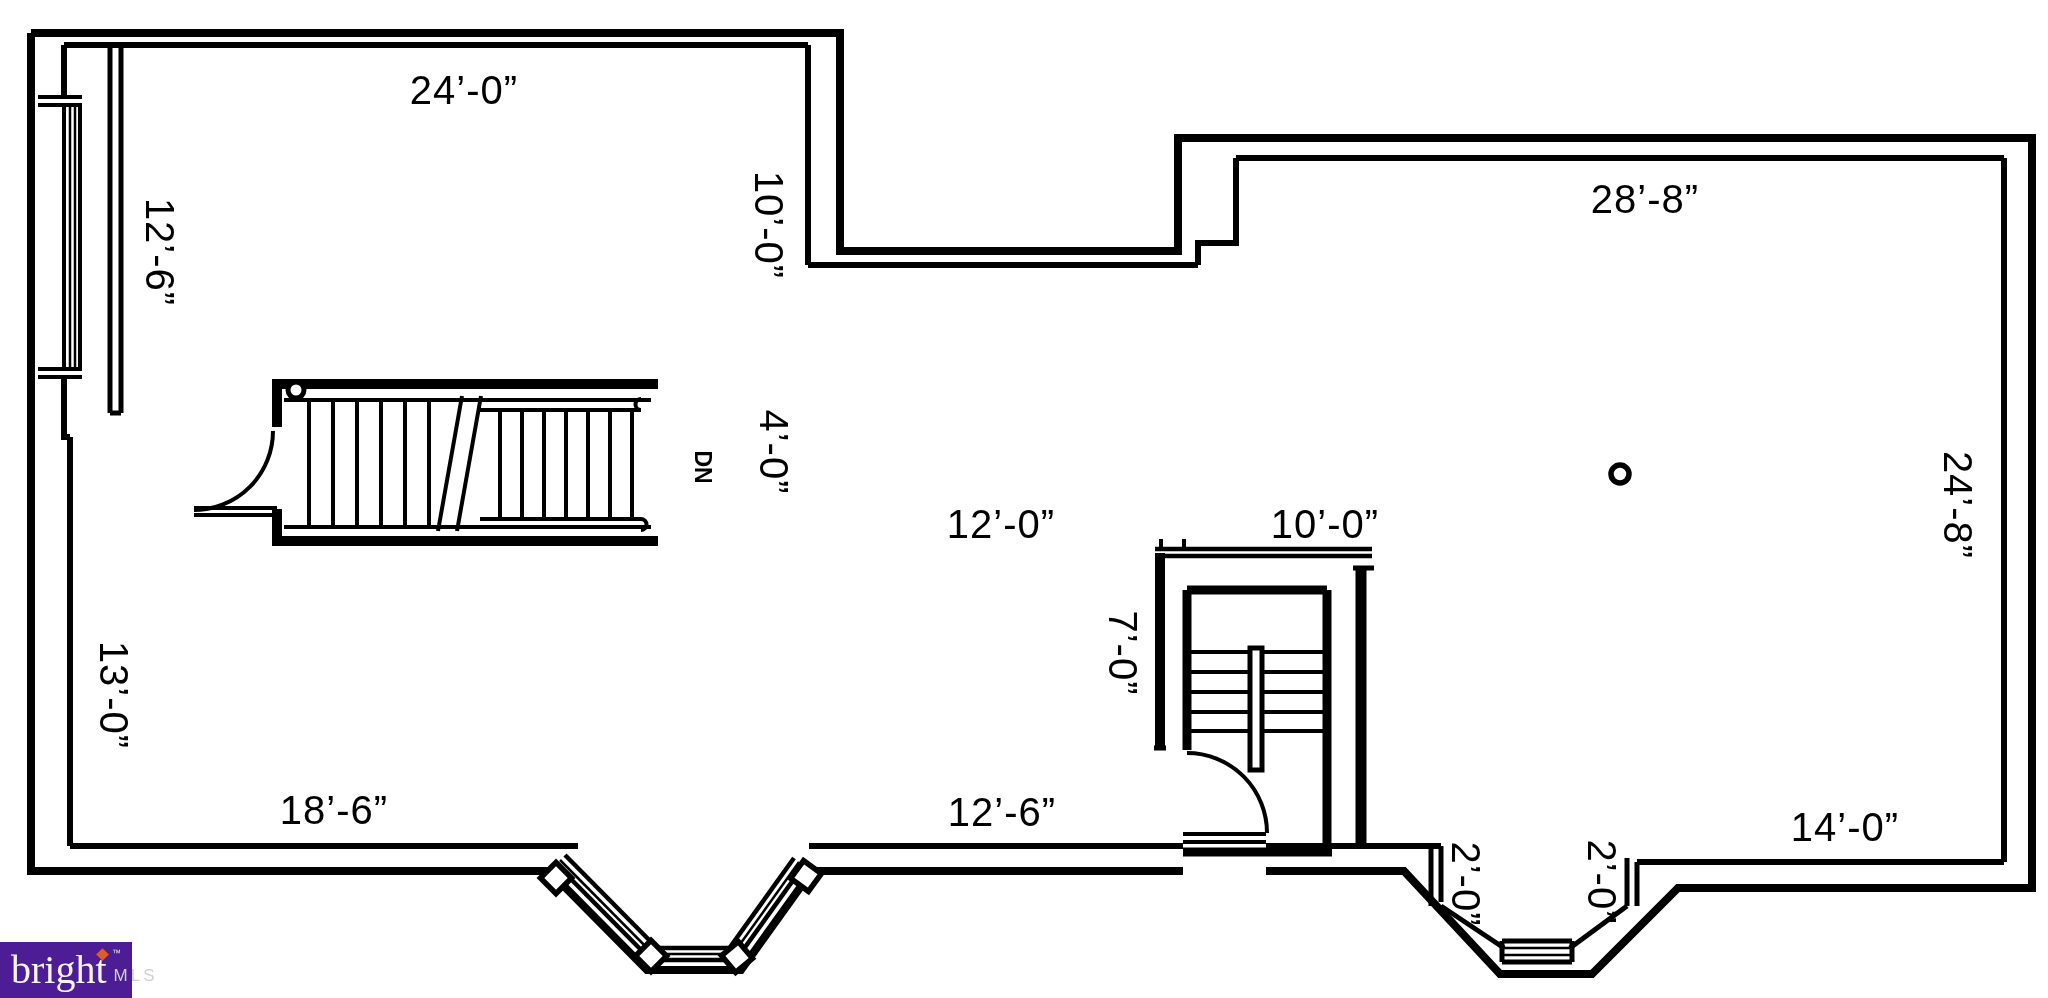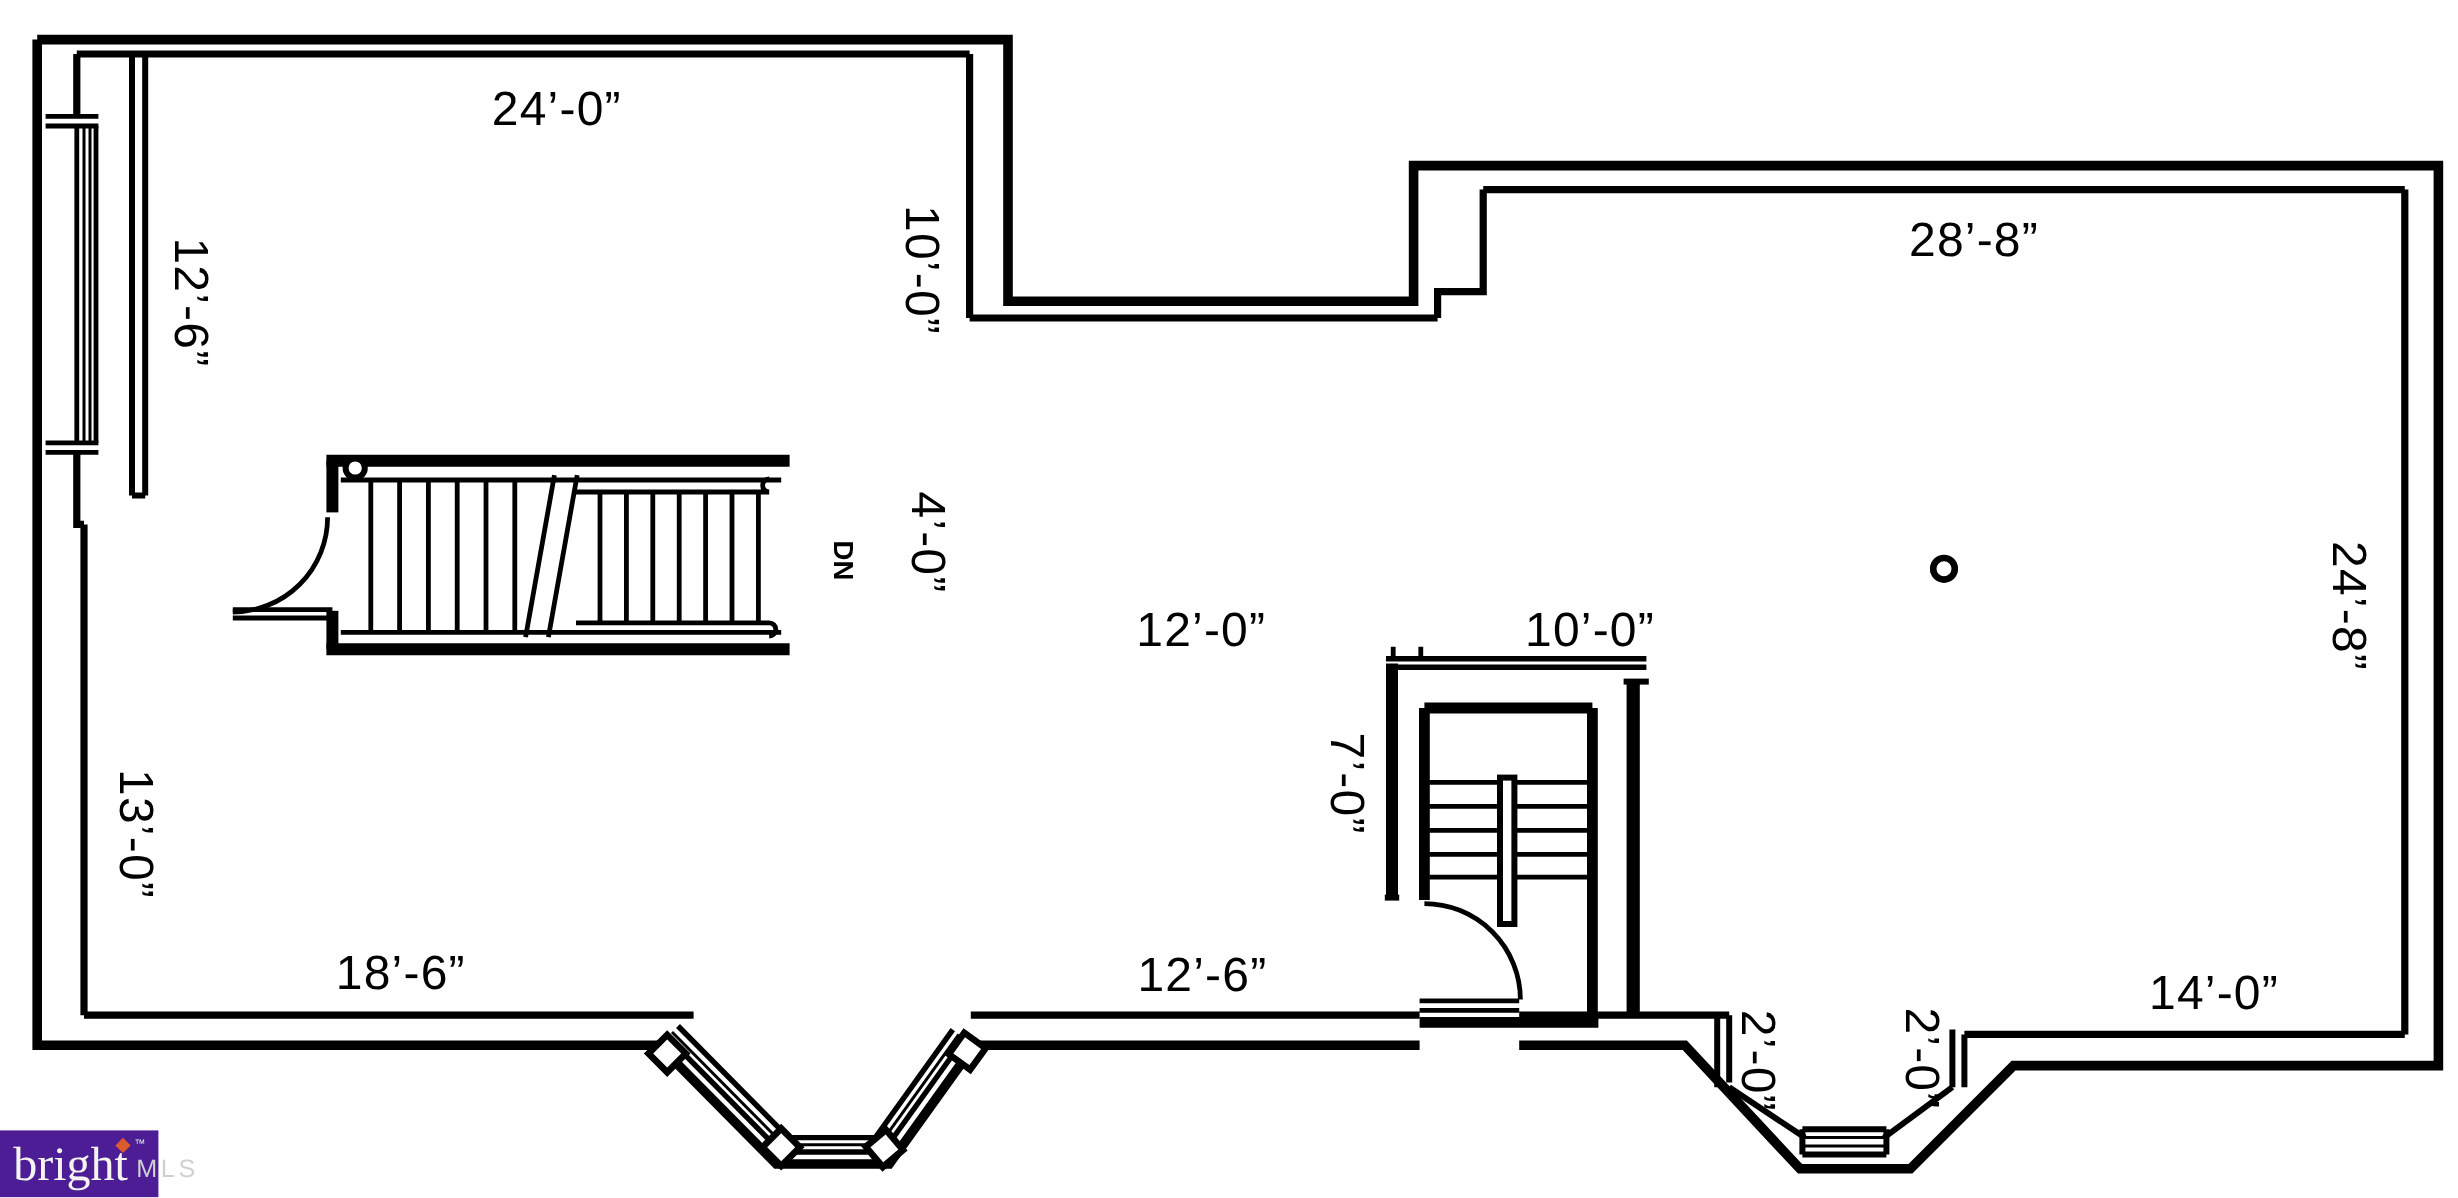--- a/index.html
+++ b/index.html
@@ -8,21 +8,21 @@
   .stage svg{position:absolute;inset:0;}
   svg text.dim{font-family:"Liberation Sans",sans-serif;font-size:40px;fill:#000000;letter-spacing:1px;}
   svg text.dn{font-family:"Liberation Sans",sans-serif;font-size:23px;font-weight:bold;fill:#000000;}
   path,line,circle,rect{vector-effect:none;}
 
   
   .logo{position:absolute;left:0;bottom:0;width:132px;height:56px;background:#4c1d95;
         display:flex;align-items:baseline;padding:0;box-sizing:border-box;}
   .logo-brand{font-family:"Liberation Serif",serif;font-size:40px;line-height:56px;
               color:#f5f3f0;margin-left:11px;letter-spacing:0px;}
-  .logo-suffix{font-family:"Liberation Sans",sans-serif;font-size:21px;color:#cfd0d2;
+  .logo-suffix{font-family:"Liberation Sans",sans-serif;font-size:17px;color:#cfd0d2;
                letter-spacing:3px;margin-left:7px;transform:translateY(-2px);display:inline-block;}
   .logo-spark{position:absolute;left:98px;top:8px;width:9px;height:9px;background:#dd5b2c;
               transform:rotate(45deg);}
   .logo-tm{position:absolute;left:112px;top:6px;font-family:"Liberation Sans",sans-serif;
            font-size:9px;color:#e8e8e8;}
 </style>
 </head>
 <body>
 
 <div class="stage">

